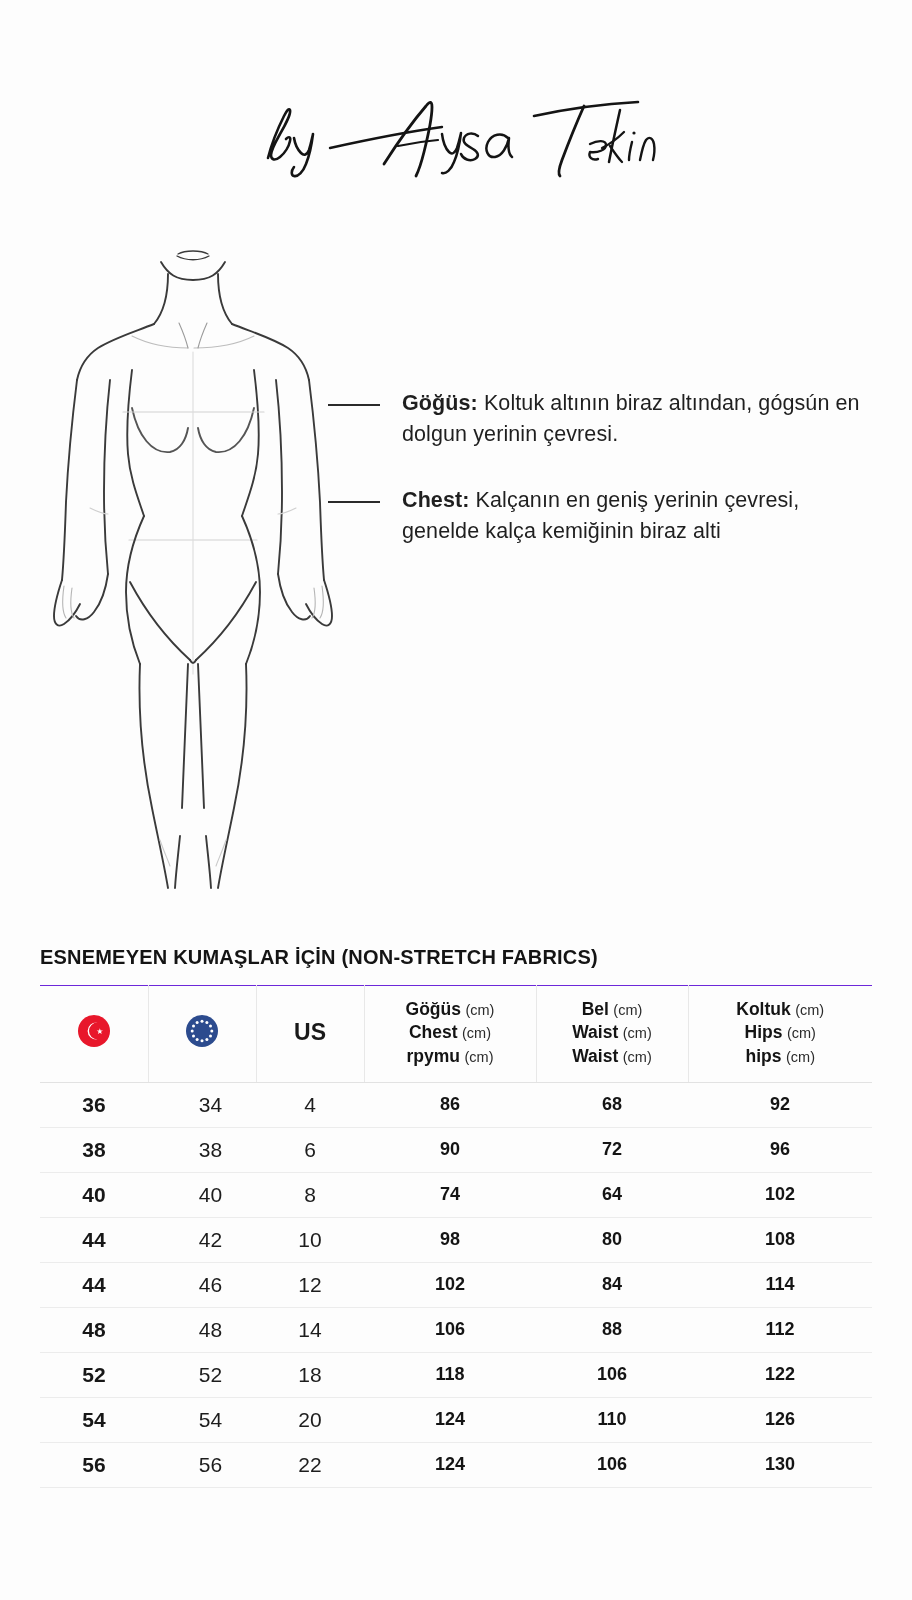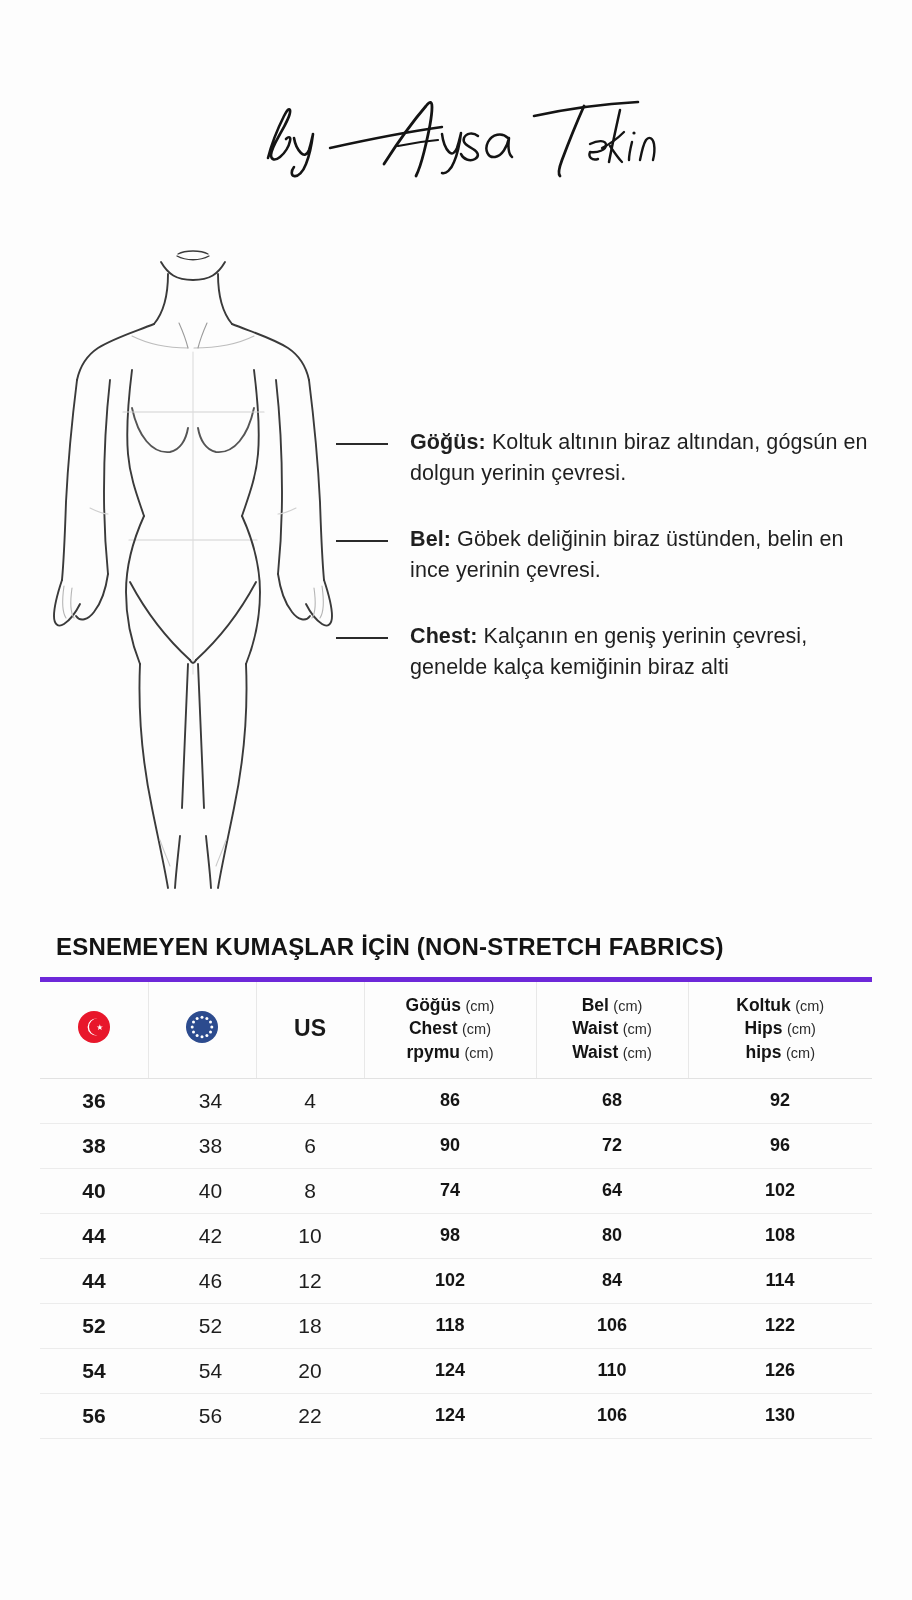--- a/index.html
+++ b/index.html
@@ -33,24 +33,23 @@
     position: absolute;
     left: 28px;
     top: 0px;
     width: 330px;
     height: 660px;
   }
   .figure-wrap svg { display: block; width: 100%; height: 100%; }
 
   .callouts {
     position: absolute;
-    left: 336px;
+    left: 328px;
     top: 148px;
     width: 540px;
-    margin-top: 39px;
   }
   .callout {
     display: flex;
     align-items: flex-start;
     margin-bottom: 36px;
   }
   .callout-line {
     flex: 0 0 auto;
     width: 52px;
     height: 2px;
@@ -61,38 +60,38 @@
   .callout-text {
     font-size: 21.5px;
     line-height: 1.42;
     color: #1f1f1f;
     letter-spacing: 0.1px;
   }
   .callout-text b { font-weight: bold; }
 
   
   .section-title {
-    padding: 0 0 0 56px;
-    font-size: 24px;
+    padding: 0 0 0 40px;
+    font-size: 20px;
     font-weight: bold;
     letter-spacing: 0.2px;
     color: #141414;
-    margin-top: 3px;
+    margin-top: 16px;
     margin-bottom: 16px;
   }
 
   
   .table-wrap { padding: 0 40px 0 40px; }
   table {
     width: 100%;
     border-collapse: collapse;
     table-layout: fixed;
   }
   thead th {
-    border-top: 5px solid #6d28d9;
+    border-top: 1px solid #6d28d9;
     border-bottom: 1px solid #e2e2e2;
     border-right: 1px solid #e8e8e8;
     padding: 12px 4px 14px 4px;
     vertical-align: middle;
     height: 94px;
   }
   thead th:last-child { border-right: none; }
 
   .hdr-us {
     font-size: 23px;
@@ -242,26 +241,20 @@
 
   <div class="callouts">
 
     <div class="callout">
       <span class="callout-line"></span>
       <div class="callout-text">
         <b>Göğüs:</b><span> Koltuk altının biraz altından, gógsún en dolgun yerinin çevresi.</span>
       </div>
     </div>
 
-    <div class="callout">
-      <span class="callout-line"></span>
-      <div class="callout-text">
-        <b>Bel:</b><span> Göbek deliğinin biraz üstünden, belin en ince yerinin çevresi.</span>
-      </div>
-    </div>
 
     <div class="callout">
       <span class="callout-line"></span>
       <div class="callout-text">
         <b>Chest:</b><span> Kalçanın en geniş yerinin çevresi, genelde kalça kemiğinin biraz alti</span>
       </div>
     </div>
 
   </div>
 </div>
@@ -371,20 +364,28 @@
         </tr>
         <tr>
           <td><span class="c-tr">44</span></td>
           <td><span class="c-eu">46</span></td>
           <td><span class="c-us">12</span></td>
           <td><span class="c-m">102</span></td>
           <td><span class="c-m">84</span></td>
           <td><span class="c-m">114</span></td>
         </tr>
         <tr>
+          <td><span class="c-tr">48</span></td>
+          <td><span class="c-eu">48</span></td>
+          <td><span class="c-us">14</span></td>
+          <td><span class="c-m">106</span></td>
+          <td><span class="c-m">88</span></td>
+          <td><span class="c-m">112</span></td>
+        </tr>
+        <tr>
           <td><span class="c-tr">52</span></td>
           <td><span class="c-eu">52</span></td>
           <td><span class="c-us">18</span></td>
           <td><span class="c-m">118</span></td>
           <td><span class="c-m">106</span></td>
           <td><span class="c-m">122</span></td>
         </tr>
         <tr>
           <td><span class="c-tr">54</span></td>
           <td><span class="c-eu">54</span></td>

